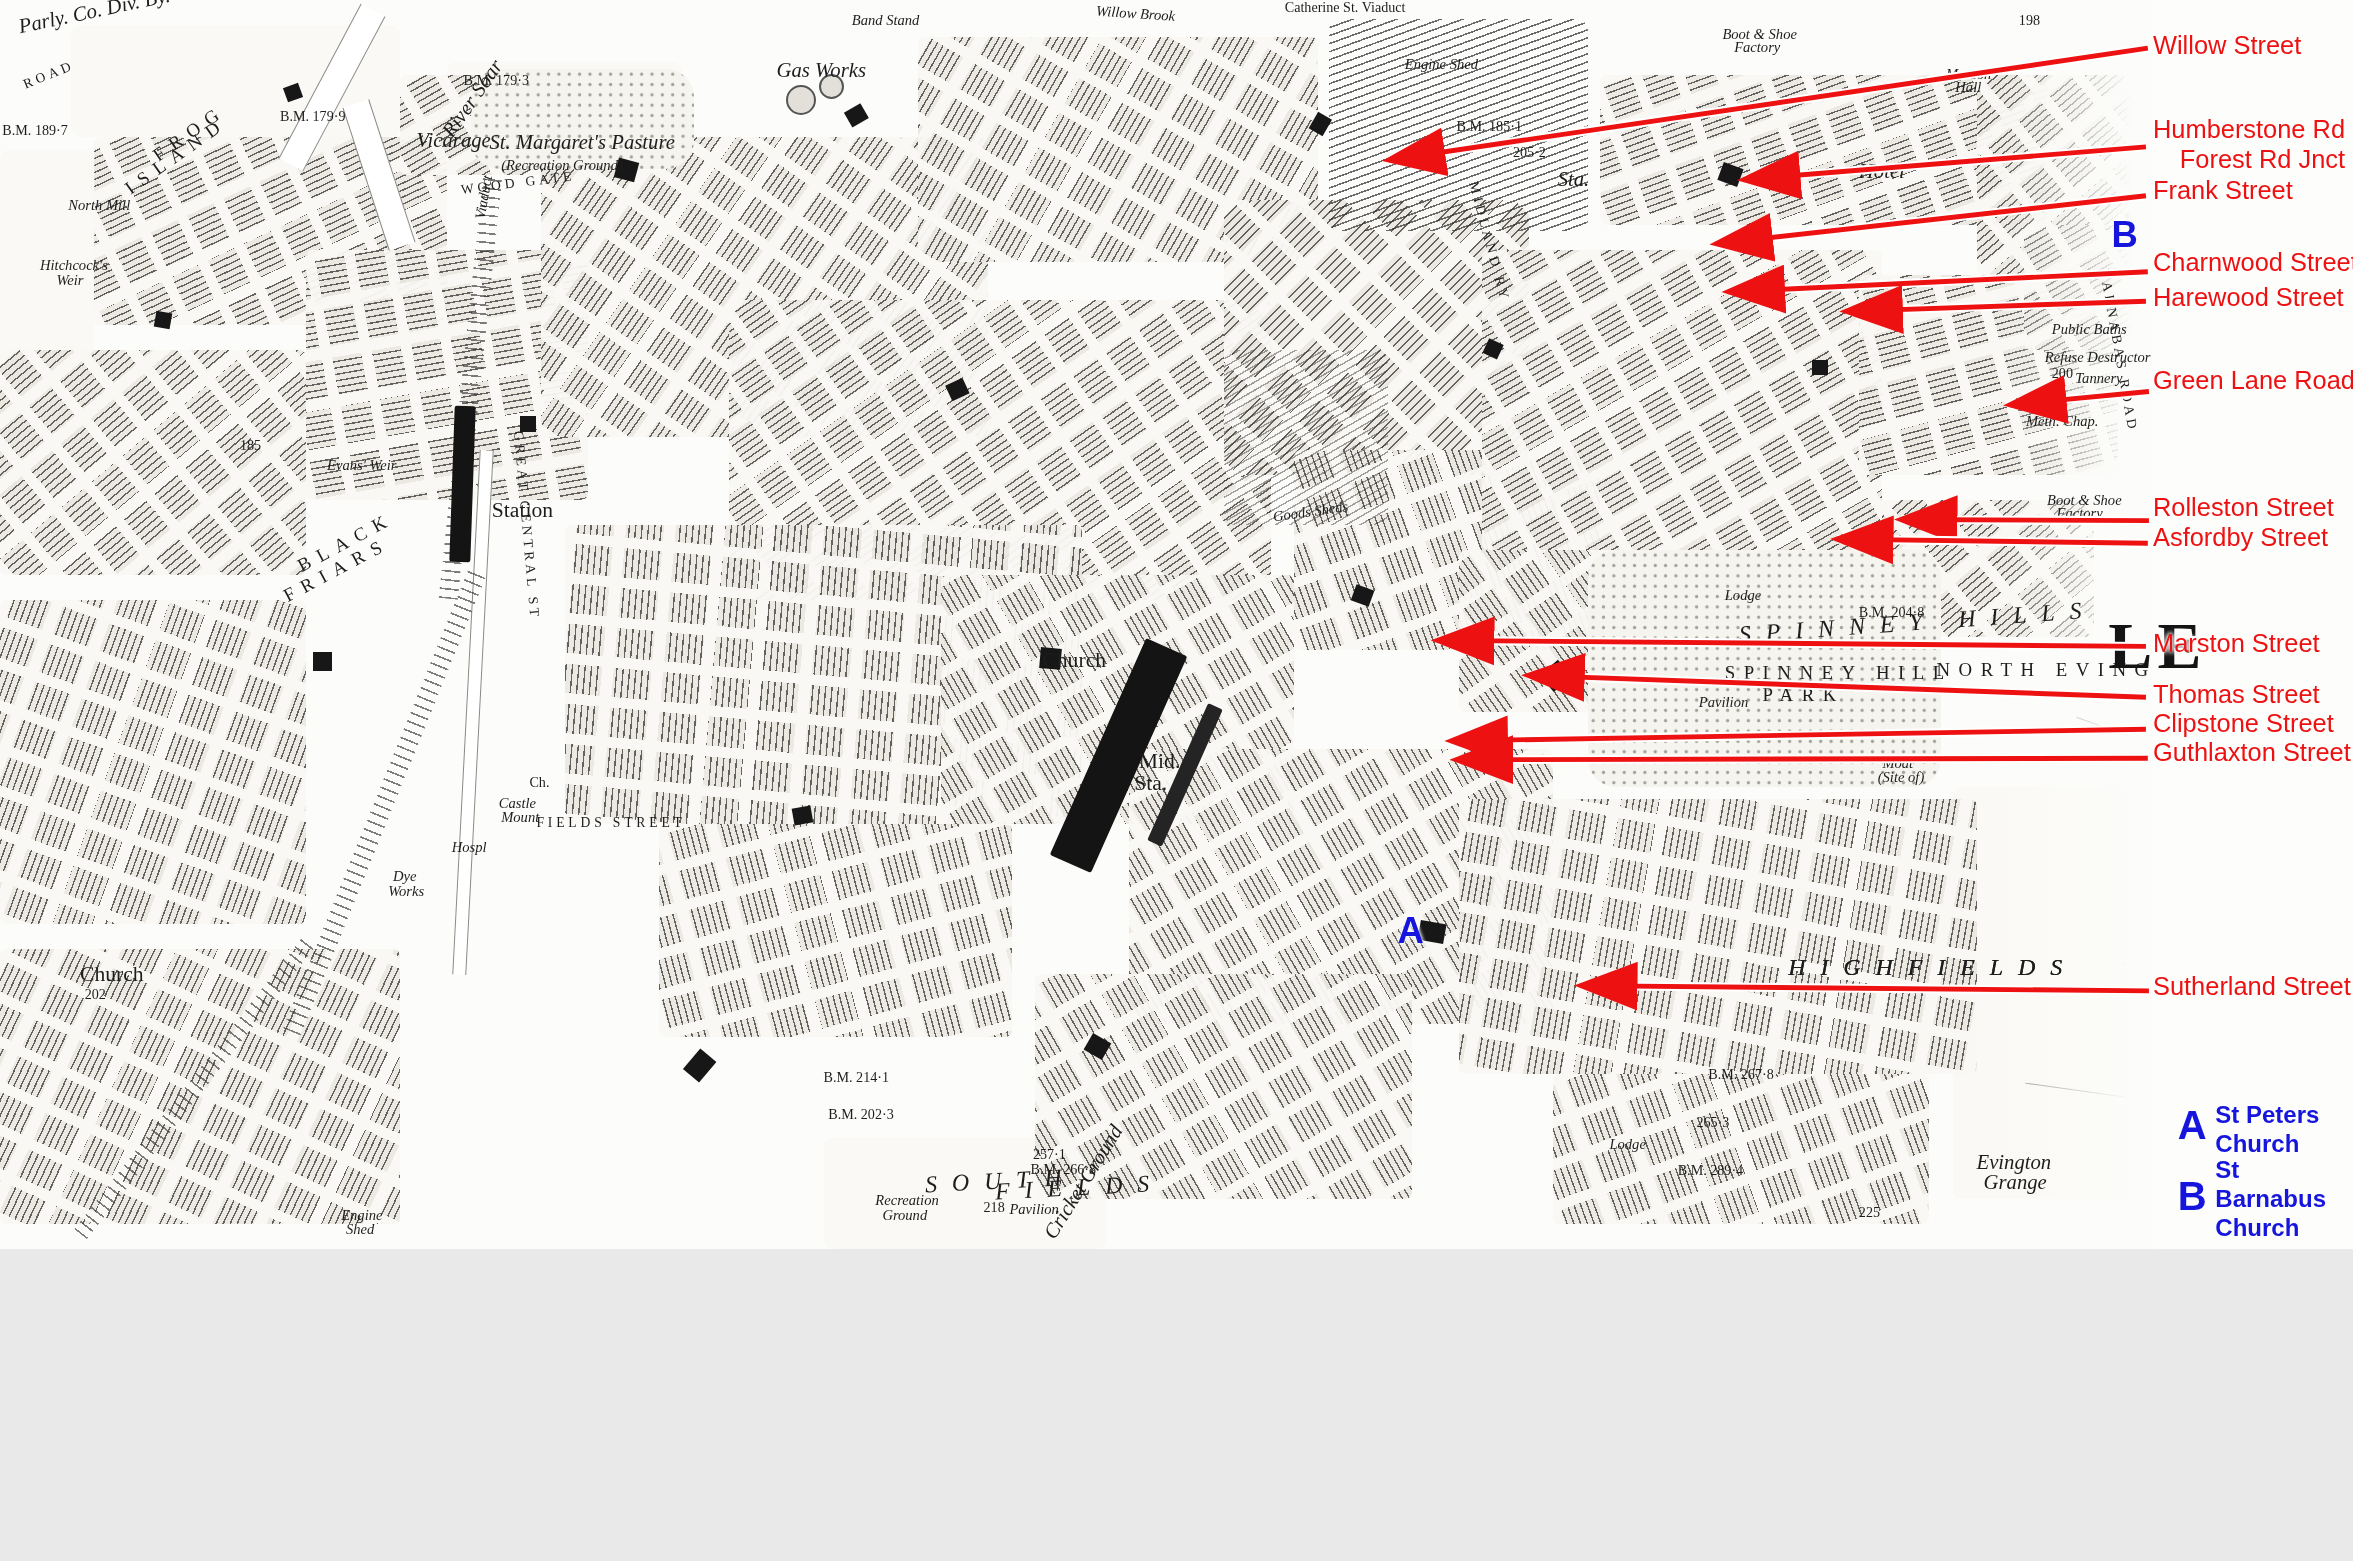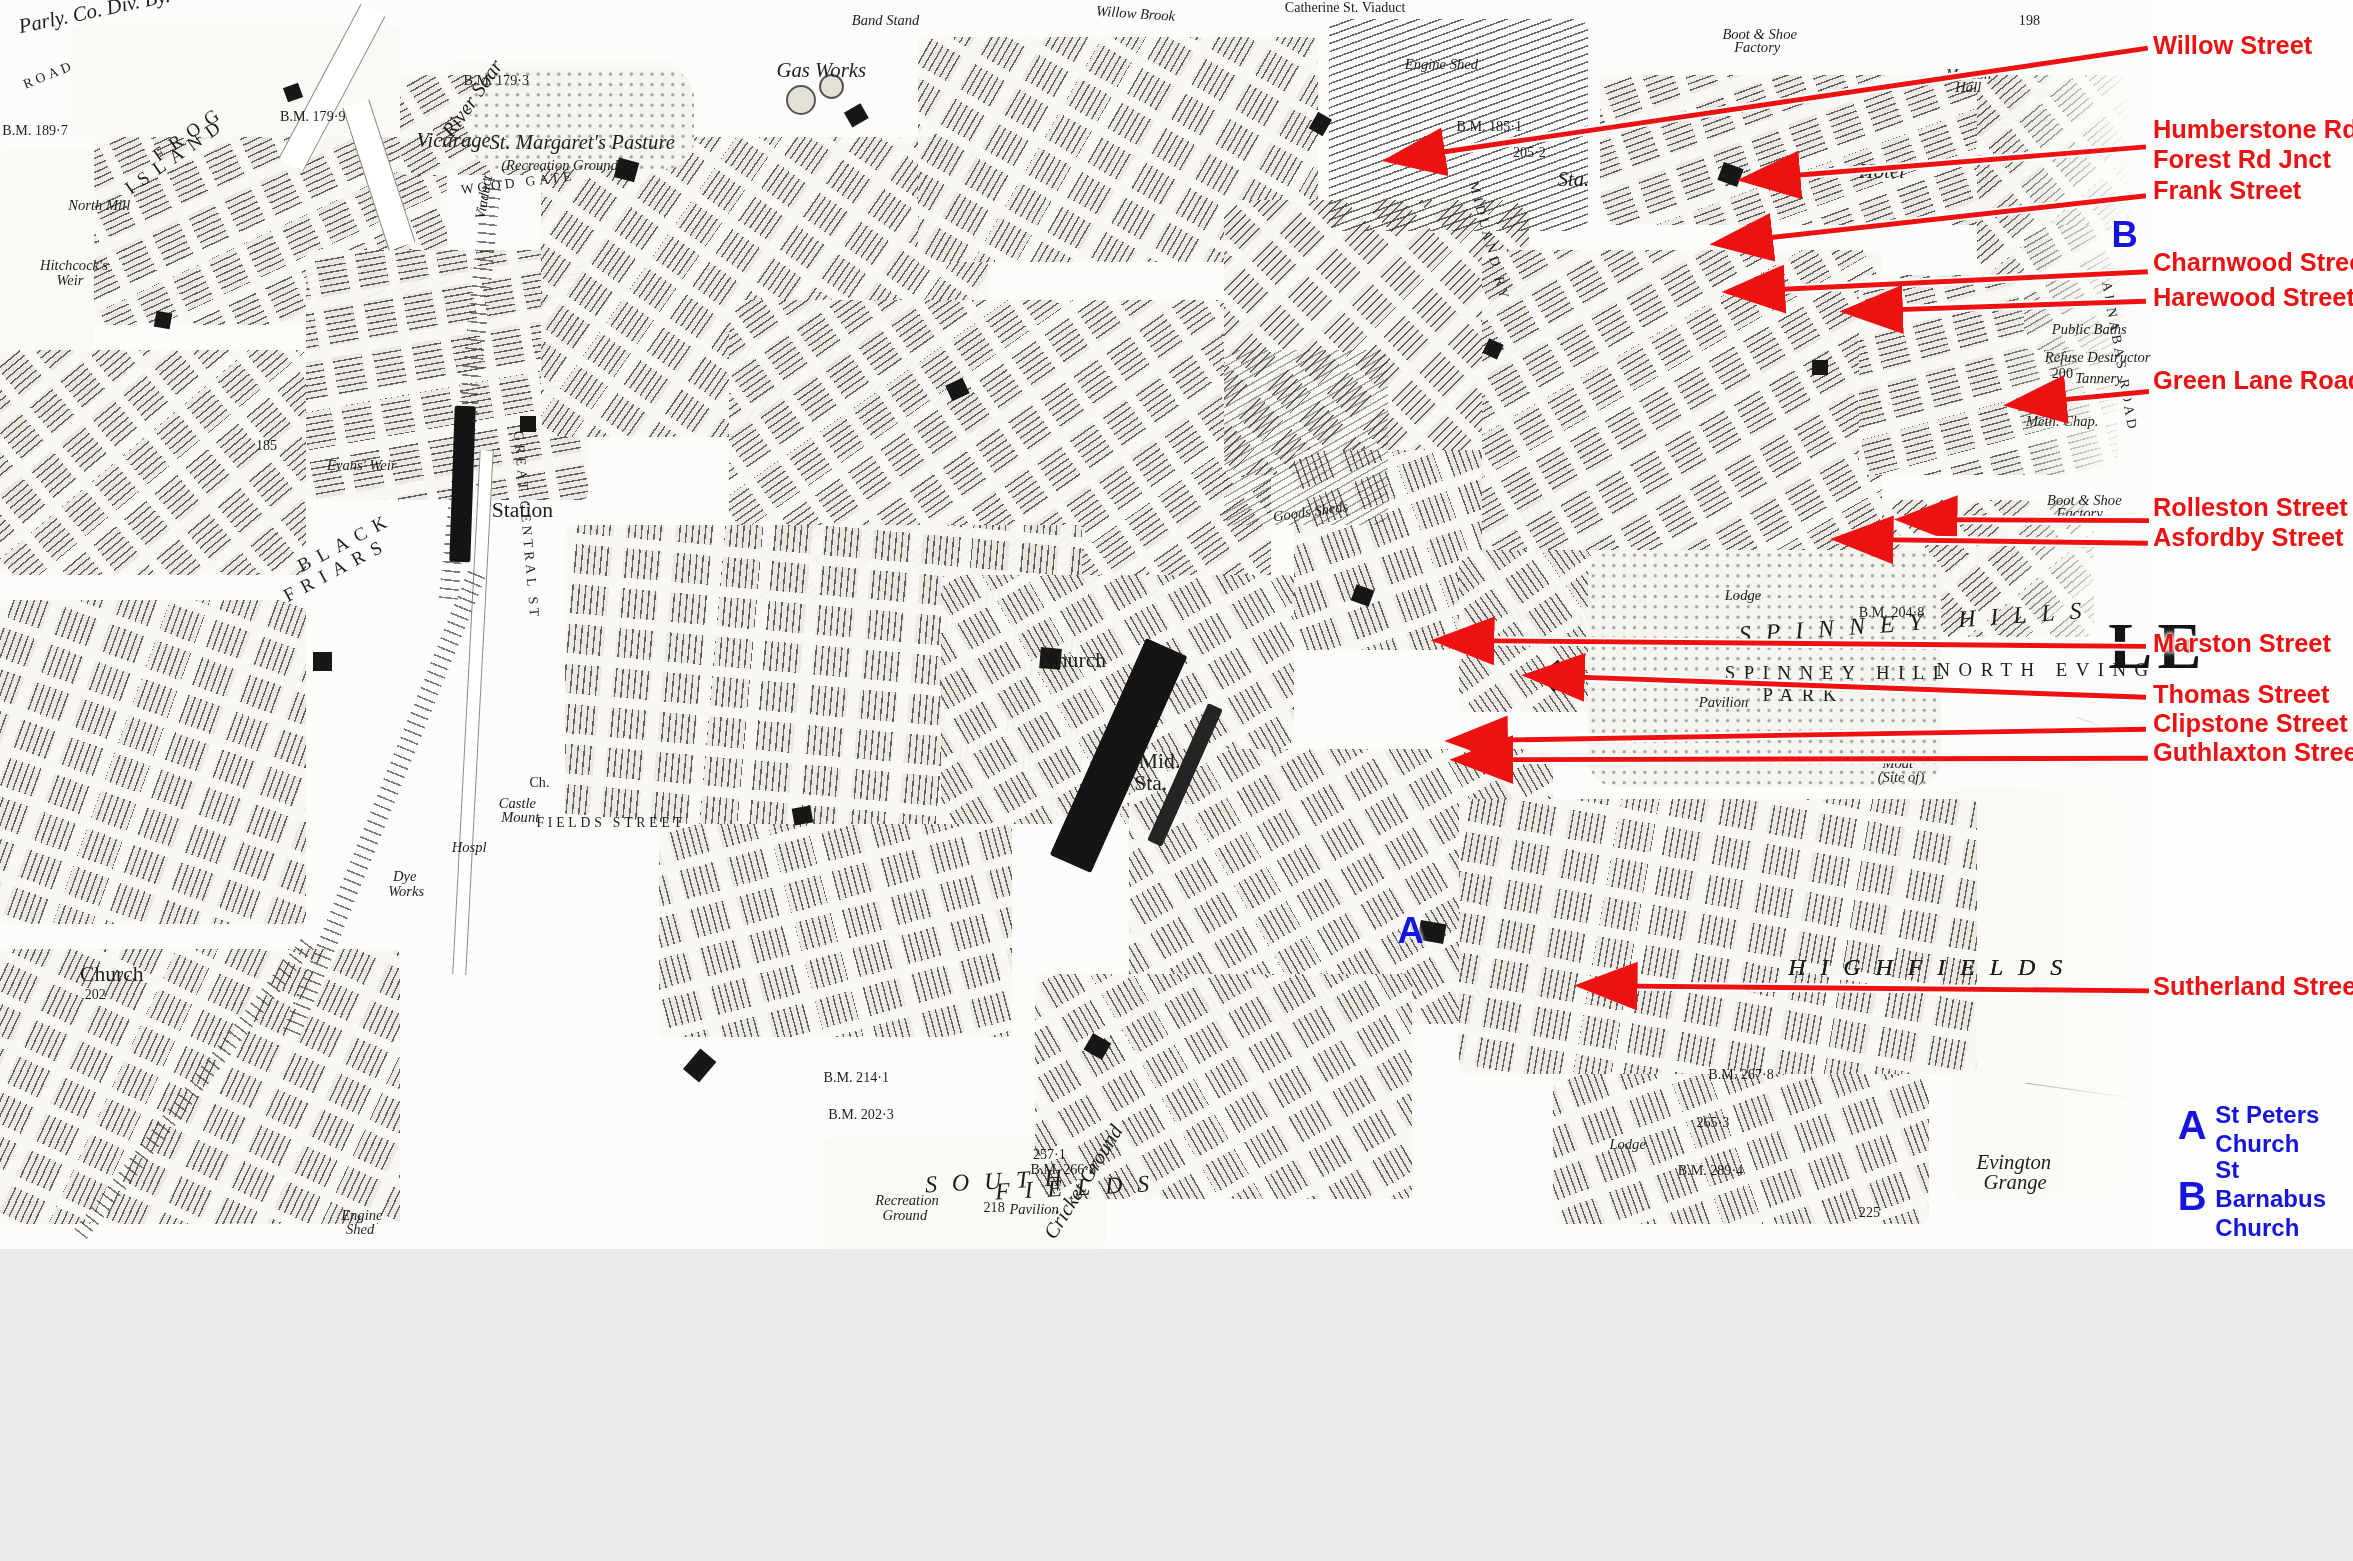--- a/index.html
+++ b/index.html
@@ -30,23 +30,23 @@
   .i2{font-style:italic;font-size:.88vw;}
   .r1{font-size:.6vw;}
   .r2{font-size:.92vw;}
   .s1{font-size:.58vw;letter-spacing:.28em;}
   .s2{font-size:.8vw;letter-spacing:.45em;}
   .s3{font-size:1.02vw;letter-spacing:.62em;font-style:italic;}
   .g{font-size:2.8vw;font-weight:bold;letter-spacing:.08em;color:#141414;margin-top:40px;}
   
   #leader-svg{position:absolute;inset:0;width:100%;height:100%;}
   .ann{position:absolute;transform:translateY(-50%);color:var(--red,#ee1111);
-       font-family:"Liberation Sans","DejaVu Sans",sans-serif;font-weight:bold;
+       font-family:"Liberation Sans","DejaVu Sans",sans-serif;font-weight:normal;
        font-size:1.08vw;line-height:1.2;white-space:nowrap;
-       text-shadow:0 0 .18vw #fff,0 0 .18vw #fff,0 0 .3vw #fff;}
+       text-shadow:0 0 .18vw #fff,0 0 .18vw #fff,0 0 .3vw #fff;text-align:right;}
   .mk{position:absolute;transform:translate(-50%,-50%);color:var(--blue,#1515dd);
       font-family:"Liberation Sans","DejaVu Sans",sans-serif;font-weight:bold;font-size:1.55vw;
       text-shadow:0 0 .2vw #fff,0 0 .2vw #fff;}
   .lg-letter{position:absolute;transform:translate(0,-50%);color:var(--blue,#1515dd);
       font-family:"Liberation Sans","DejaVu Sans",sans-serif;font-weight:bold;font-size:1.7vw;}
   .lg-name{position:absolute;transform:translate(0,-50%);color:var(--blue,#1515dd);
       font-family:"Liberation Sans","DejaVu Sans",sans-serif;font-weight:bold;font-size:1.02vw;line-height:1.22;}
 </style>
 </head>
 <body>
@@ -165,21 +165,21 @@
       <span class="ml r1" style="left: 85.8%; top: 1.6%; transform: translate(0px, -50%) rotate(0deg);">198</span>
       <span class="ml i2" style="left: 79%; top: 13.7%; transform: translate(0px, -50%) rotate(0deg);">Hotel</span>
       <span class="ml r1" style="left: 61.9%; top: 10.1%; transform: translate(0px, -50%) rotate(0deg);">B.M. 185·1</span>
       <span class="ml s1" style="left: 62.6%; top: 14.6%; transform: translate(0px, -50%) rotate(75deg);">MIDLAND RY</span>
       <span class="ml i2" style="left: 66.2%; top: 14.3%; transform: translate(0px, -50%) rotate(0deg);">Sta.</span>
       <span class="ml r1" style="left: 64.3%; top: 12.2%; transform: translate(0px, -50%) rotate(0deg);">205·2</span>
       <span class="ml r2" style="left: 20.9%; top: 40.8%; transform: translate(0px, -50%) rotate(0deg);">Station</span>
       <span class="ml s1" style="left: 22%; top: 34.5%; transform: translate(0px, -50%) rotate(85deg);">GREAT CENTRAL ST</span>
       <span class="ml s2" style="left: 12.7%; top: 45.4%; transform: translate(0px, -50%) rotate(-28deg);">BLACK</span>
       <span class="ml s2" style="left: 12.1%; top: 47.8%; transform: translate(0px, -50%) rotate(-28deg);">FRIARS</span>
-      <span class="ml r1" style="left: 10.2%; top: 35.6%; transform: translate(0px, -50%) rotate(0deg); margin-left: 16px;">185</span>
+      <span class="ml r1" style="left: 10.2%; top: 35.6%; transform: translate(0px, -50%) rotate(0deg);">185</span>
       <span class="ml i1" style="left: 54.1%; top: 41.4%; transform: translate(0px, -50%) rotate(-8deg);">Goods Sheds</span>
       <span class="ml r2" style="left: 44.3%; top: 52.8%; transform: translate(0px, -50%) rotate(0deg);">Church</span>
       <span class="ml r2" style="left: 48.4%; top: 60.9%; transform: translate(0px, -50%) rotate(0deg);">Mid.</span>
       <span class="ml r2" style="left: 48.2%; top: 62.7%; transform: translate(0px, -50%) rotate(0deg);">Sta.</span>
       <span class="ml s3" style="left: 73.9%; top: 50.8%; transform: translate(0px, -50%) rotate(-4deg);">SPINNEY HILLS</span>
       <span class="ml s2" style="left: 73.3%; top: 53.9%; transform: translate(0px, -50%) rotate(0deg);">SPINNEY HILL</span>
       <span class="ml s2" style="left: 74.9%; top: 55.6%; transform: translate(0px, -50%) rotate(0deg);">PARK</span>
       <span class="ml i1" style="left: 72.2%; top: 56.2%; transform: translate(0px, -50%) rotate(0deg);">Pavilion</span>
       <span class="ml i1" style="left: 73.3%; top: 47.6%; transform: translate(0px, -50%) rotate(0deg);">Lodge</span>
       <span class="ml i1" style="left: 80%; top: 61.1%; transform: translate(0px, -50%) rotate(0deg);">Moat</span>

